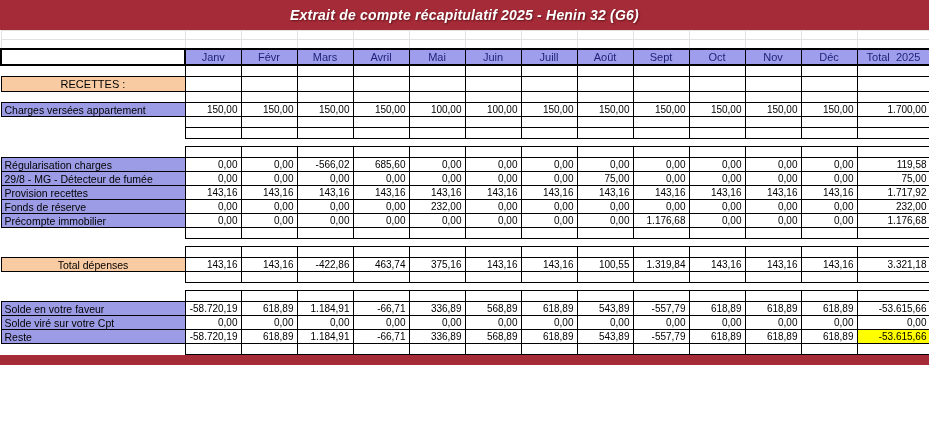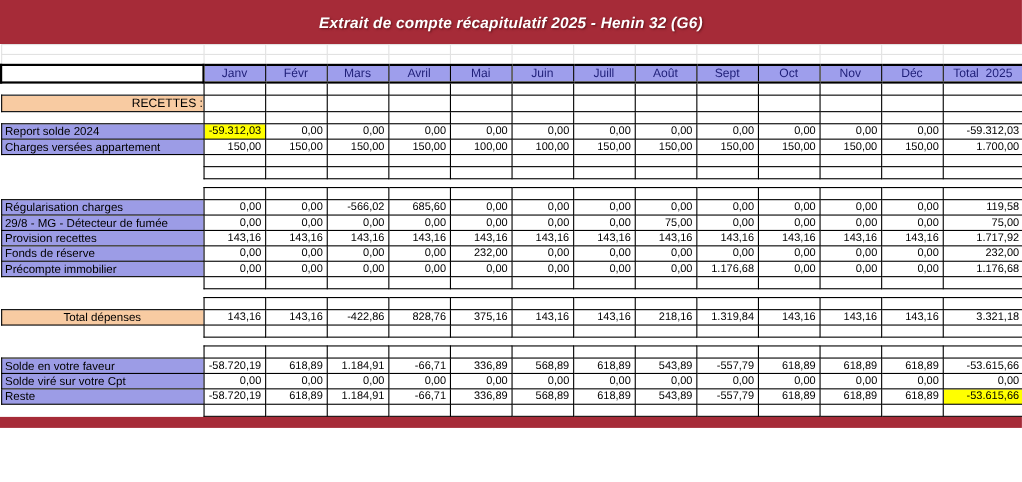--- a/index.html
+++ b/index.html
@@ -1,19 +1,19 @@
 <!DOCTYPE html>
 <html style="--title-bar: #A62B38; --lavender-header: #9E9EEC; --lavender-label: #9C9CE6; --peach: #F8CBA2; --yellow: #FFFF00; --navy: #1F1F78; --grid-light: #E2E2E2;"><head>
 <meta charset="utf-8">
 <style>
   html,body{margin:0;padding:0;background:#fff;}
   body{width:929px;font-family:"Liberation Sans",sans-serif;-webkit-font-smoothing:antialiased;}
 
   .titlebar{
-    height:40px;background:var(--title-bar);
+    height:30px;background:var(--title-bar);
     display:flex;align-items:center;justify-content:center;text-align:center;
   }
   .titlebar span{
     color:#fff;font-weight:bold;font-style:italic;font-size:14px;
     letter-spacing:.2px;text-shadow:1px 1px 2px rgba(40,0,0,.55);
   }
 
   table{border-collapse:collapse;table-layout:fixed;width:929px;}
   td{padding:0;margin:0;overflow:hidden;white-space:nowrap;font-size:10.5px;color:#000;vertical-align:middle;}
 
@@ -28,21 +28,21 @@
   
   .g,.gv{border:1px solid var(--grid-light);background:#fff;}
   .corner{border:2px solid #000;background:#fff;}
   .mh{
     border:1px solid #000;border-top-width:2px;border-bottom-width:2px;
     background:var(--lavender-header);color:var(--navy);
     text-align:center;font-size:11px;white-space:pre;
   }
   .c{border:1px solid #000;background:#fff;}
   .void{border:none;background:#fff;}
-  .sec{border:1px solid #000;background:var(--peach);text-align:right;font-size:11px;}
+  .sec{border:1px solid #000;background:var(--peach);text-align:center;font-size:11px;}
   .lbl{border:1px solid #000;background:var(--lavender-label);text-align:left;padding-left:3px;}
   .tlbl{border:1px solid #000;background:var(--peach);text-align:center;}
   .num{border:1px solid #000;background:#fff;text-align:right;padding-right:3px;font-size:10px;}
   .hl{background:var(--yellow) !important;}
 
   .bottombar{height:10px;background:var(--title-bar);}
 </style>
 </head>
 <body>
 
@@ -158,36 +158,20 @@
         <td class="c"></td>
         <td class="c"></td>
         <td class="c"></td>
         <td class="c"></td>
         <td class="c"></td>
         <td class="c"></td>
         <td class="c"></td>
         <td class="c"></td>
       </tr>
       <tr class="r-data">
-        <td class="lbl">Report solde 2024</td>
-        <td class="num hl">-59.312,03</td>
-        <td class="num">0,00</td>
-        <td class="num">0,00</td>
-        <td class="num">0,00</td>
-        <td class="num">0,00</td>
-        <td class="num">0,00</td>
-        <td class="num">0,00</td>
-        <td class="num">0,00</td>
-        <td class="num">0,00</td>
-        <td class="num">0,00</td>
-        <td class="num">0,00</td>
-        <td class="num">0,00</td>
-        <td class="num tot">-59.312,03</td>
-      </tr>
-      <tr class="r-data">
         <td class="lbl">Charges versées appartement</td>
         <td class="num">150,00</td>
         <td class="num">150,00</td>
         <td class="num">150,00</td>
         <td class="num">150,00</td>
         <td class="num">100,00</td>
         <td class="num">100,00</td>
         <td class="num">150,00</td>
         <td class="num">150,00</td>
         <td class="num">150,00</td>
@@ -386,25 +370,25 @@
         <td class="c"></td>
         <td class="c"></td>
         <td class="c"></td>
         <td class="c"></td>
       </tr>
       <tr class="r-total">
         <td class="tlbl">Total dépenses</td>
         <td class="num">143,16</td>
         <td class="num">143,16</td>
         <td class="num">-422,86</td>
-        <td class="num">828,76</td>
+        <td class="num">463,74</td>
         <td class="num">375,16</td>
         <td class="num">143,16</td>
         <td class="num">143,16</td>
-        <td class="num">218,16</td>
+        <td class="num">100,55</td>
         <td class="num">1.319,84</td>
         <td class="num">143,16</td>
         <td class="num">143,16</td>
         <td class="num">143,16</td>
         <td class="num tot">3.321,18</td>
       </tr>
       <tr class="r-blank">
         <td class="void"></td>
         <td class="c"></td>
         <td class="c"></td>

